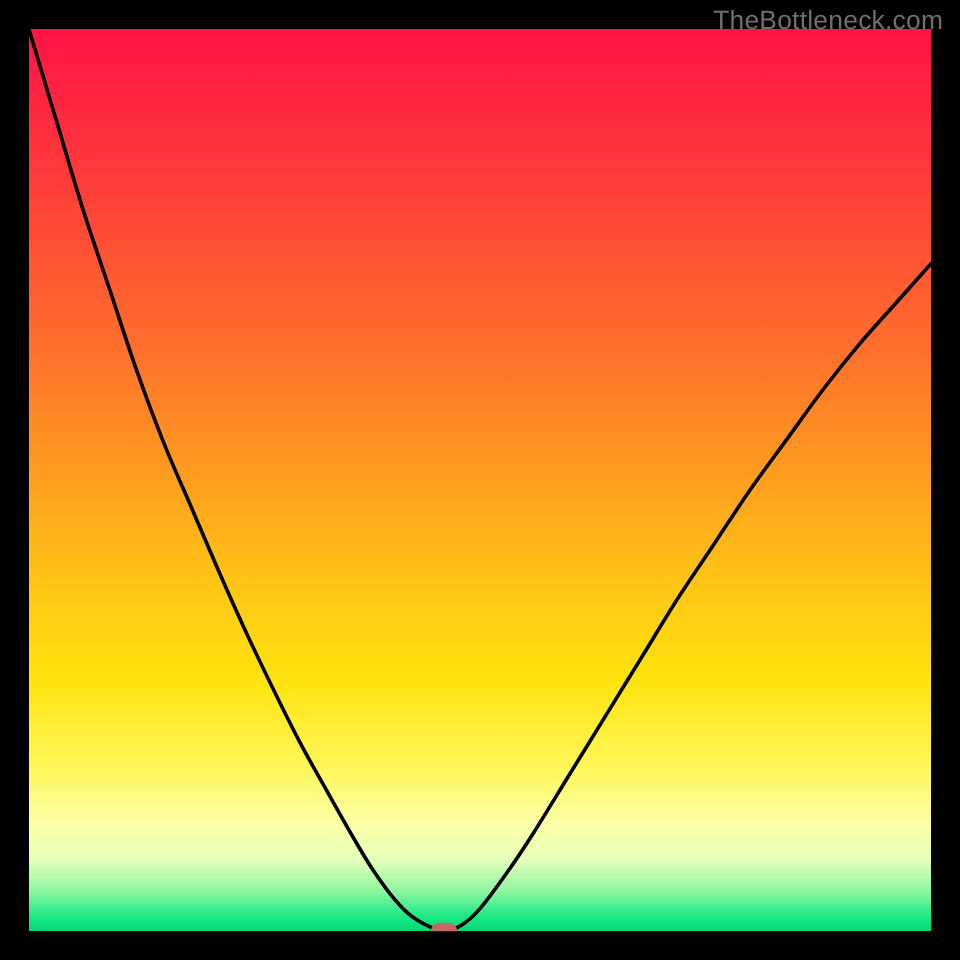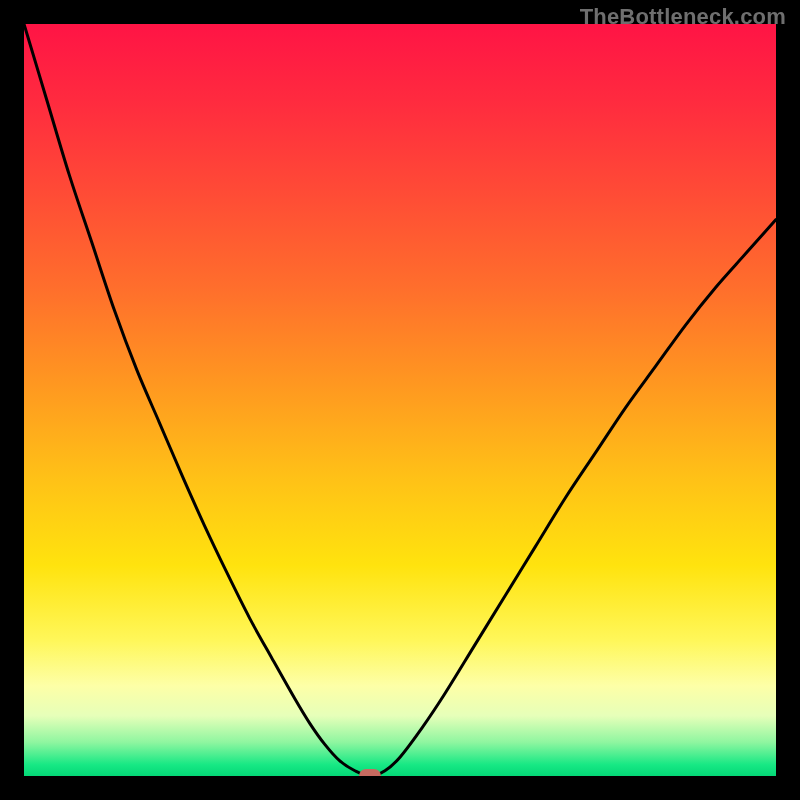--- a/index.html
+++ b/index.html
@@ -43,21 +43,21 @@
   .marker {
     position: absolute;
     width: 22px;
     height: 14px;
     border-radius: 8px;
     transform: translate(-50%, -50%);
   }
   .watermark {
     position: absolute;
     font-family: Arial, Helvetica, sans-serif;
-    font-weight: 700;
+    font-weight: 400;
     letter-spacing: 0.2px;
   }
 </style>
 </head>
 <body>
 
 <div class="frame">
   <div class="plot-area">
     <svg class="gradient" viewBox="0 0 752 752" preserveAspectRatio="none">
       <defs>

